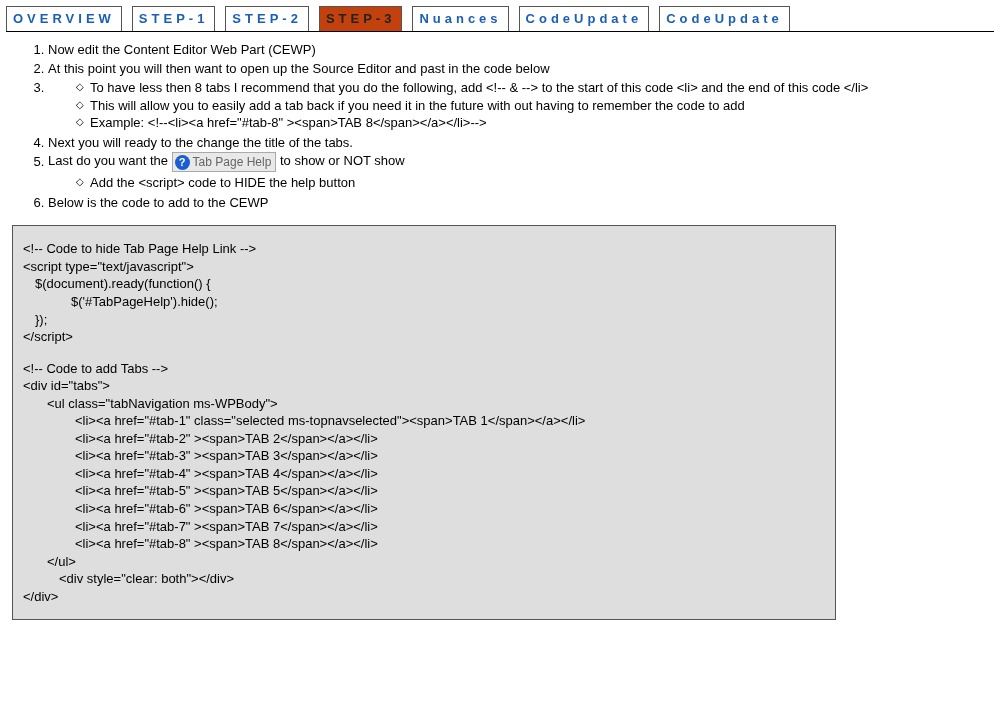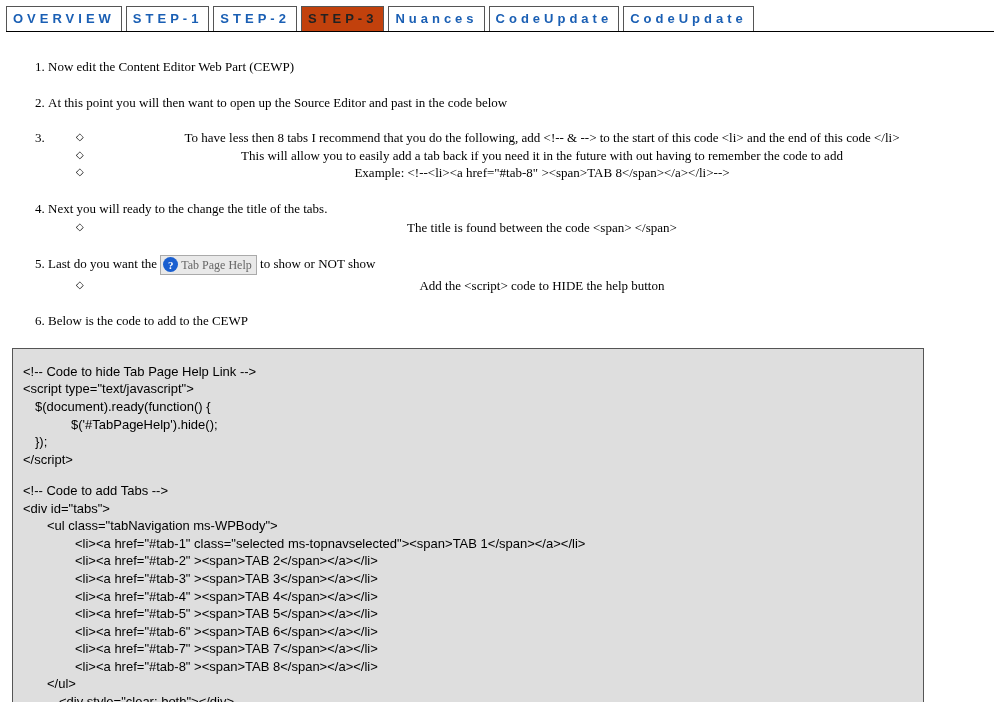--- a/index.html
+++ b/index.html
@@ -13,21 +13,21 @@
     box-sizing: border-box;
   }
   
   .tabbar {
     display: flex;
     border-bottom: 1px solid #000;
   }
   .tab {
     border: 1px solid #555;
     border-bottom: none;
-    margin-right: 4px;
+    margin-right: 10px;
     padding: 3px 6px;
     color: #1a5fb4;
     font-family: Verdana, sans-serif;
     letter-spacing: 4px;
     font-size: 13px;
     font-weight: bold;
     height: 18px;
     line-height: 18px;
     cursor: pointer;
     white-space: nowrap;
@@ -39,29 +39,27 @@
   .tab:last-child { margin-right: 0; }
   
   .content {
     padding: 8px 0 0 18px;
   }
   ol.main {
     margin: 0;
     padding-left: 24px;
   }
   ol.main > li {
-    margin: 18px 0;
+    margin: 1px 0;
     line-height: 1.35;
-    font-family: Liberation Serif, serif;
   }
   ul.sub {
     list-style: none;
     margin: 2px 0 2px 0;
     padding-left: 28px;
-    text-align: center;
   }
   ul.sub > li {
     position: relative;
     padding-left: 14px;
     line-height: 1.35;
   }
   ul.sub > li::before {
     content: "◇";
     position: absolute;
     left: 0;
@@ -95,21 +93,21 @@
   }
   
   .codeblock {
     margin: 14px 6px 0 6px;
     border: 1px solid #555;
     background: #dedede;
     padding: 14px 10px;
     font-family: Verdana, Arial, sans-serif;
     font-size: 13px;
     line-height: 1.35;
-    width: 912px;
+    width: 824px;
     box-sizing: border-box;
   }
   .codeline {
     white-space: pre;
   }
   .gap { height: 14px; }
 </style>
 </head>
 <body>
 
@@ -129,23 +127,20 @@
     <li>At this point you will then want to open up the Source Editor and past in the code below</li>
     <li>
       <ul class="sub">
         <li>To have less then 8 tabs I recommend that you do the following, add &lt;!--  &amp; --&gt; to the start of this code &lt;li&gt; and the end of this code &lt;/li&gt;</li>
         <li>This will allow you to easily add a tab back if you need it in the future with out having to remember the code to add</li>
         <li>Example: &lt;!--&lt;li&gt;&lt;a href="#tab-8" &gt;&lt;span&gt;TAB 8&lt;/span&gt;&lt;/a&gt;&lt;/li&gt;--&gt;</li>
       </ul>
     </li>
     <li>
       <span> Next you will ready to the change the title of the tabs.</span>
-      <ul class="sub">
-        <li>The title is found between the code &lt;span&gt;  &lt;/span&gt;</li>
-      </ul>
     </li>
     <li>
       <span>Last do you want the </span>
       <span class="help-chip">
         <span class="help-icon">?</span>
         <span>Tab Page Help</span>
       </span>
       <span> to show or NOT show</span>
       <ul class="sub">
         <li>Add the &lt;script&gt; code to HIDE the help button</li>

